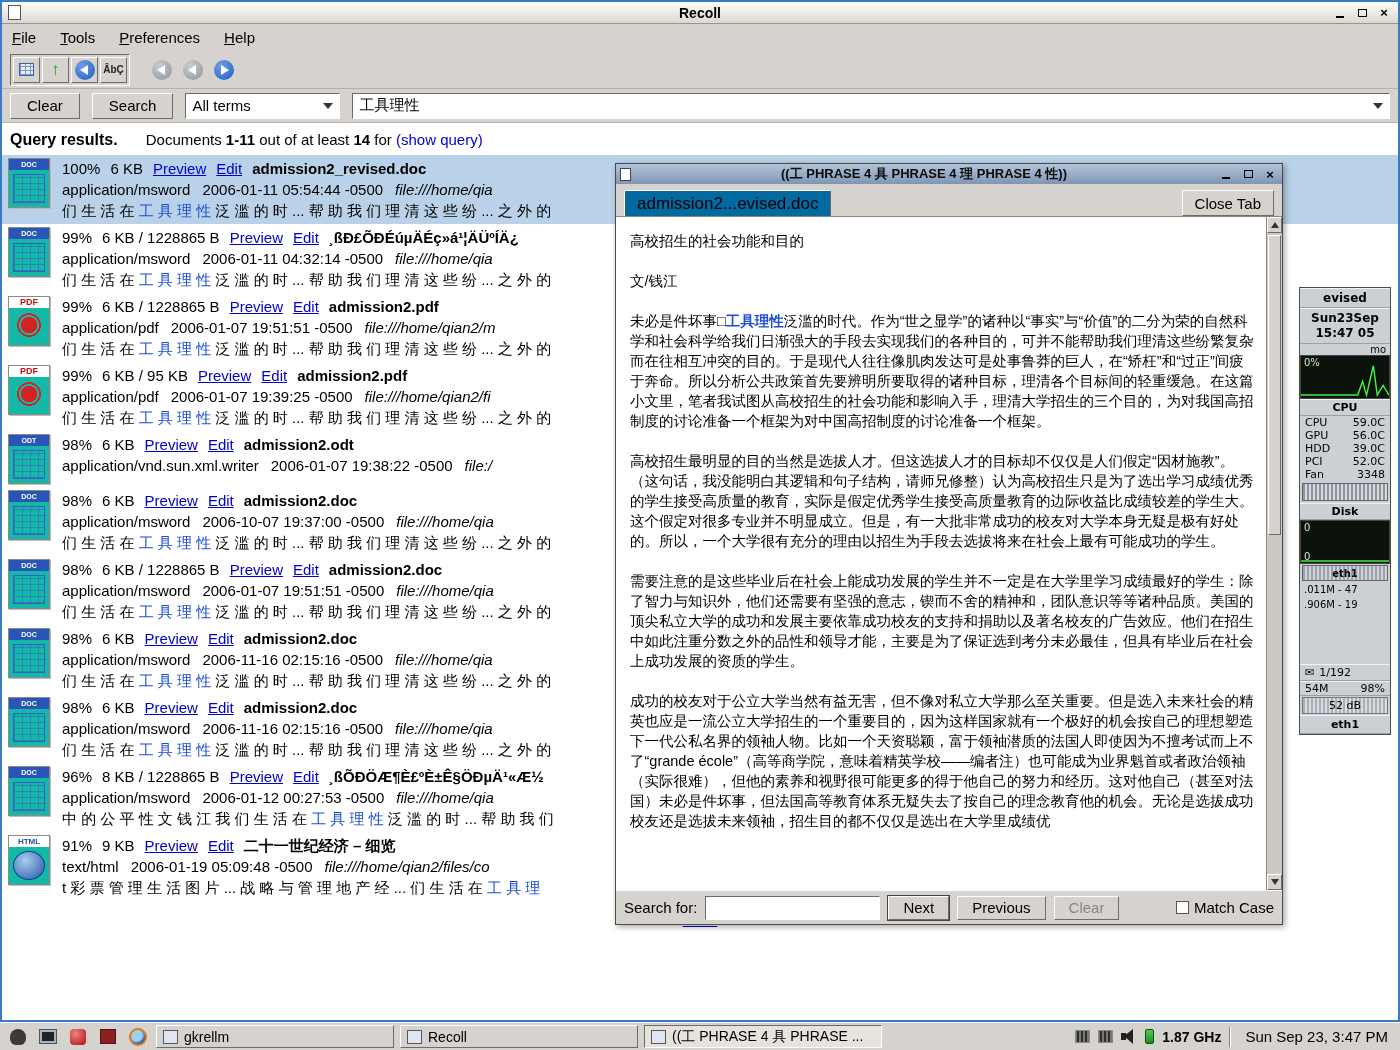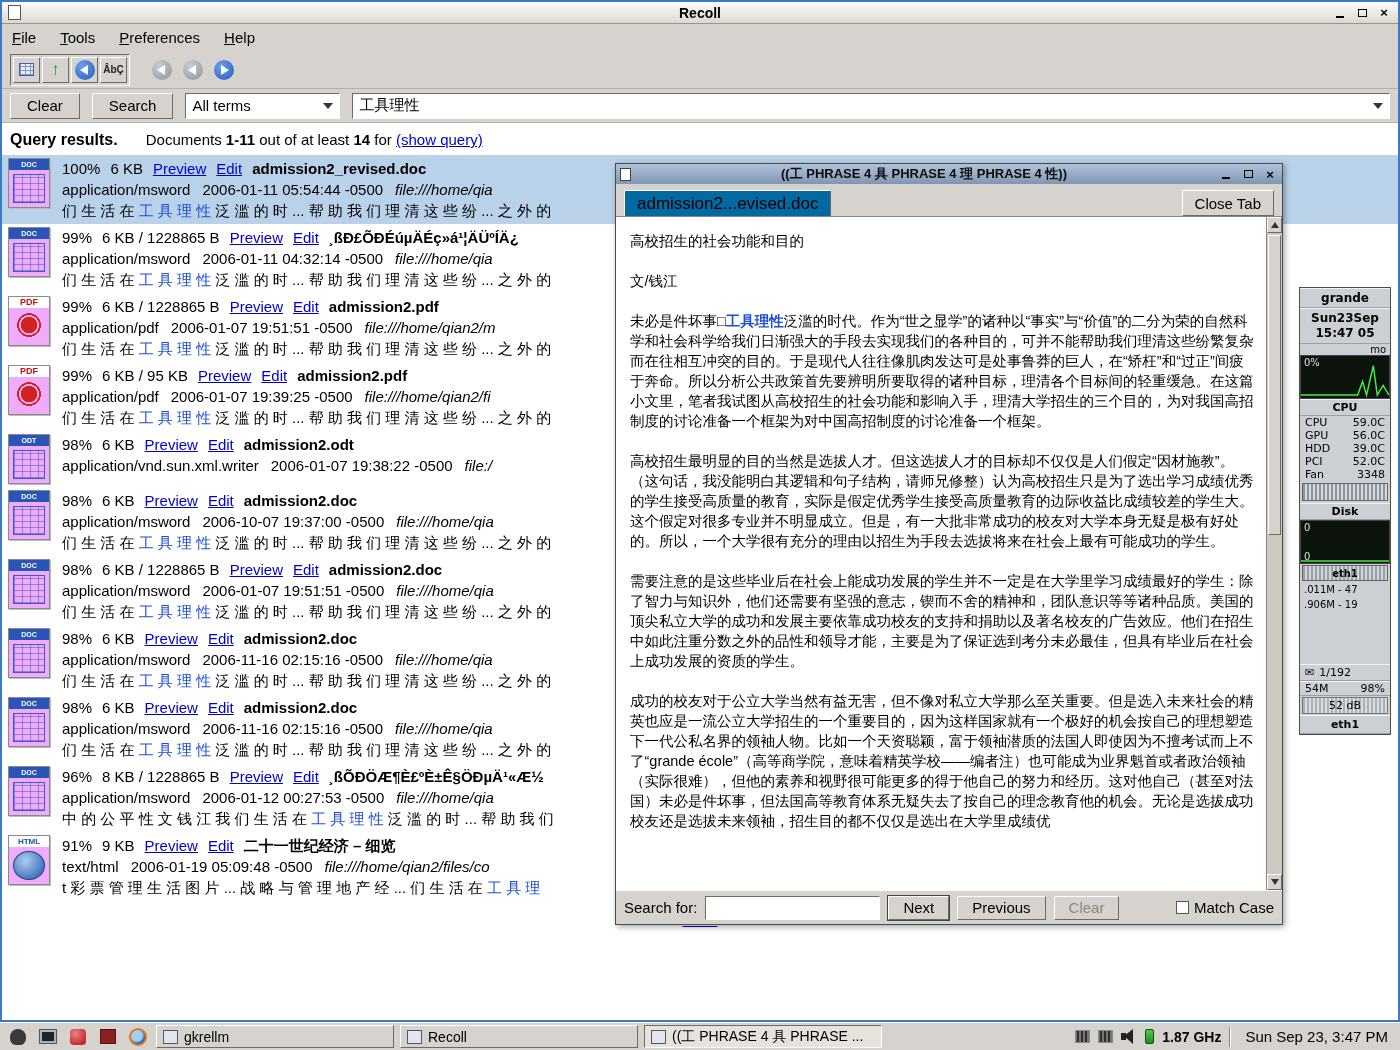--- a/index.html
+++ b/index.html
@@ -54,25 +54,25 @@
   .combo .arrow, .q-arrow { margin-left:auto; width:0; height:0; border-left:5px solid transparent;
            border-right:5px solid transparent; border-top:6px solid #333; }
   .query-box { flex:1; height:26px; background:#fff; display:flex; align-items:center; padding:0 6px; }
   .query-box input { border:none; outline:none; flex:1; font-size:15px; font-family:inherit; background:transparent; }
 
   
   .results-area { flex:1; background:#fff; overflow:hidden; }
   .results-header { padding:8px 8px 6px 8px; font-size:15px; color:#000; }
   .rh-title { font-weight:bold; font-size:16px; margin-right:24px; }
   .rh-b { font-weight:bold; }
-  .rh-link { color:#0000cc; text-decoration:underline; }
+  .rh-link { color:#0000cc; }
 
   .result-row { display:flex; padding:3px 6px; align-items:flex-start; }
   .result-row.selected { background:#b9d2ea; }
-  .ficon { width:42px; height:50px; background:#f0abfc; border:1px solid #8a8a8a; position:relative; flex:none;
+  .ficon { width:42px; height:50px; background:#14b8a6; border:1px solid #8a8a8a; position:relative; flex:none;
            margin-right:12px; box-shadow:1px 1px 0 #bbb; }
   .ficon .band { height:11px; font-size:7px; font-weight:bold; text-align:center; line-height:11px; overflow:hidden; }
   .icon-doc .band, .icon-odt .band { background:#2a55b8; color:#fff; }
   .icon-pdf .band { color:#cc1111; background:#fff; font-size:9px; }
   .icon-html .band { color:#1a53a8; background:#fff; font-size:8px; }
   .ficon .art { position:absolute; left:4px; right:4px; top:15px; bottom:4px; }
   .icon-doc .art, .icon-odt .art { border:1px solid #3c5ac8;
       background: repeating-linear-gradient(0deg, rgba(60,90,200,.55) 0 1px, transparent 1px 6px),
                   repeating-linear-gradient(90deg, rgba(60,90,200,.55) 0 1px, transparent 1px 8px); }
   .icon-pdf .art { background: radial-gradient(circle at 50% 45%, #d42222 0 36%, transparent 37%),
@@ -495,21 +495,21 @@
     <div class="pv-btn raised">Previous</div>
     <div class="pv-btn raised disabled-btn">Clear</div>
     <div class="chk-wrap">
       <span class="chk"></span>
       <span>Match Case</span>
     </div>
   </div>
 </div>
 
 <div class="gkrellm">
-  <div class="gk-host gk-sec">grande</div>
+  <div class="gk-host gk-sec">evised</div>
   <div class="gk-clock gk-sec">
     <div>Sun23Sep</div>
     <div>15:47 05</div>
   </div>
   <div class="gk-mo">mo</div>
   <div class="gk-chart">
     <span class="lab">0%</span>
     <svg viewBox="0 0 90 44" preserveAspectRatio="none">
       <polyline points="0,40 58,40 63,26 67,40 74,10 78,40 84,30 90,40" fill="none" stroke="#44ee44" stroke-width="1.5"></polyline>
     </svg>

